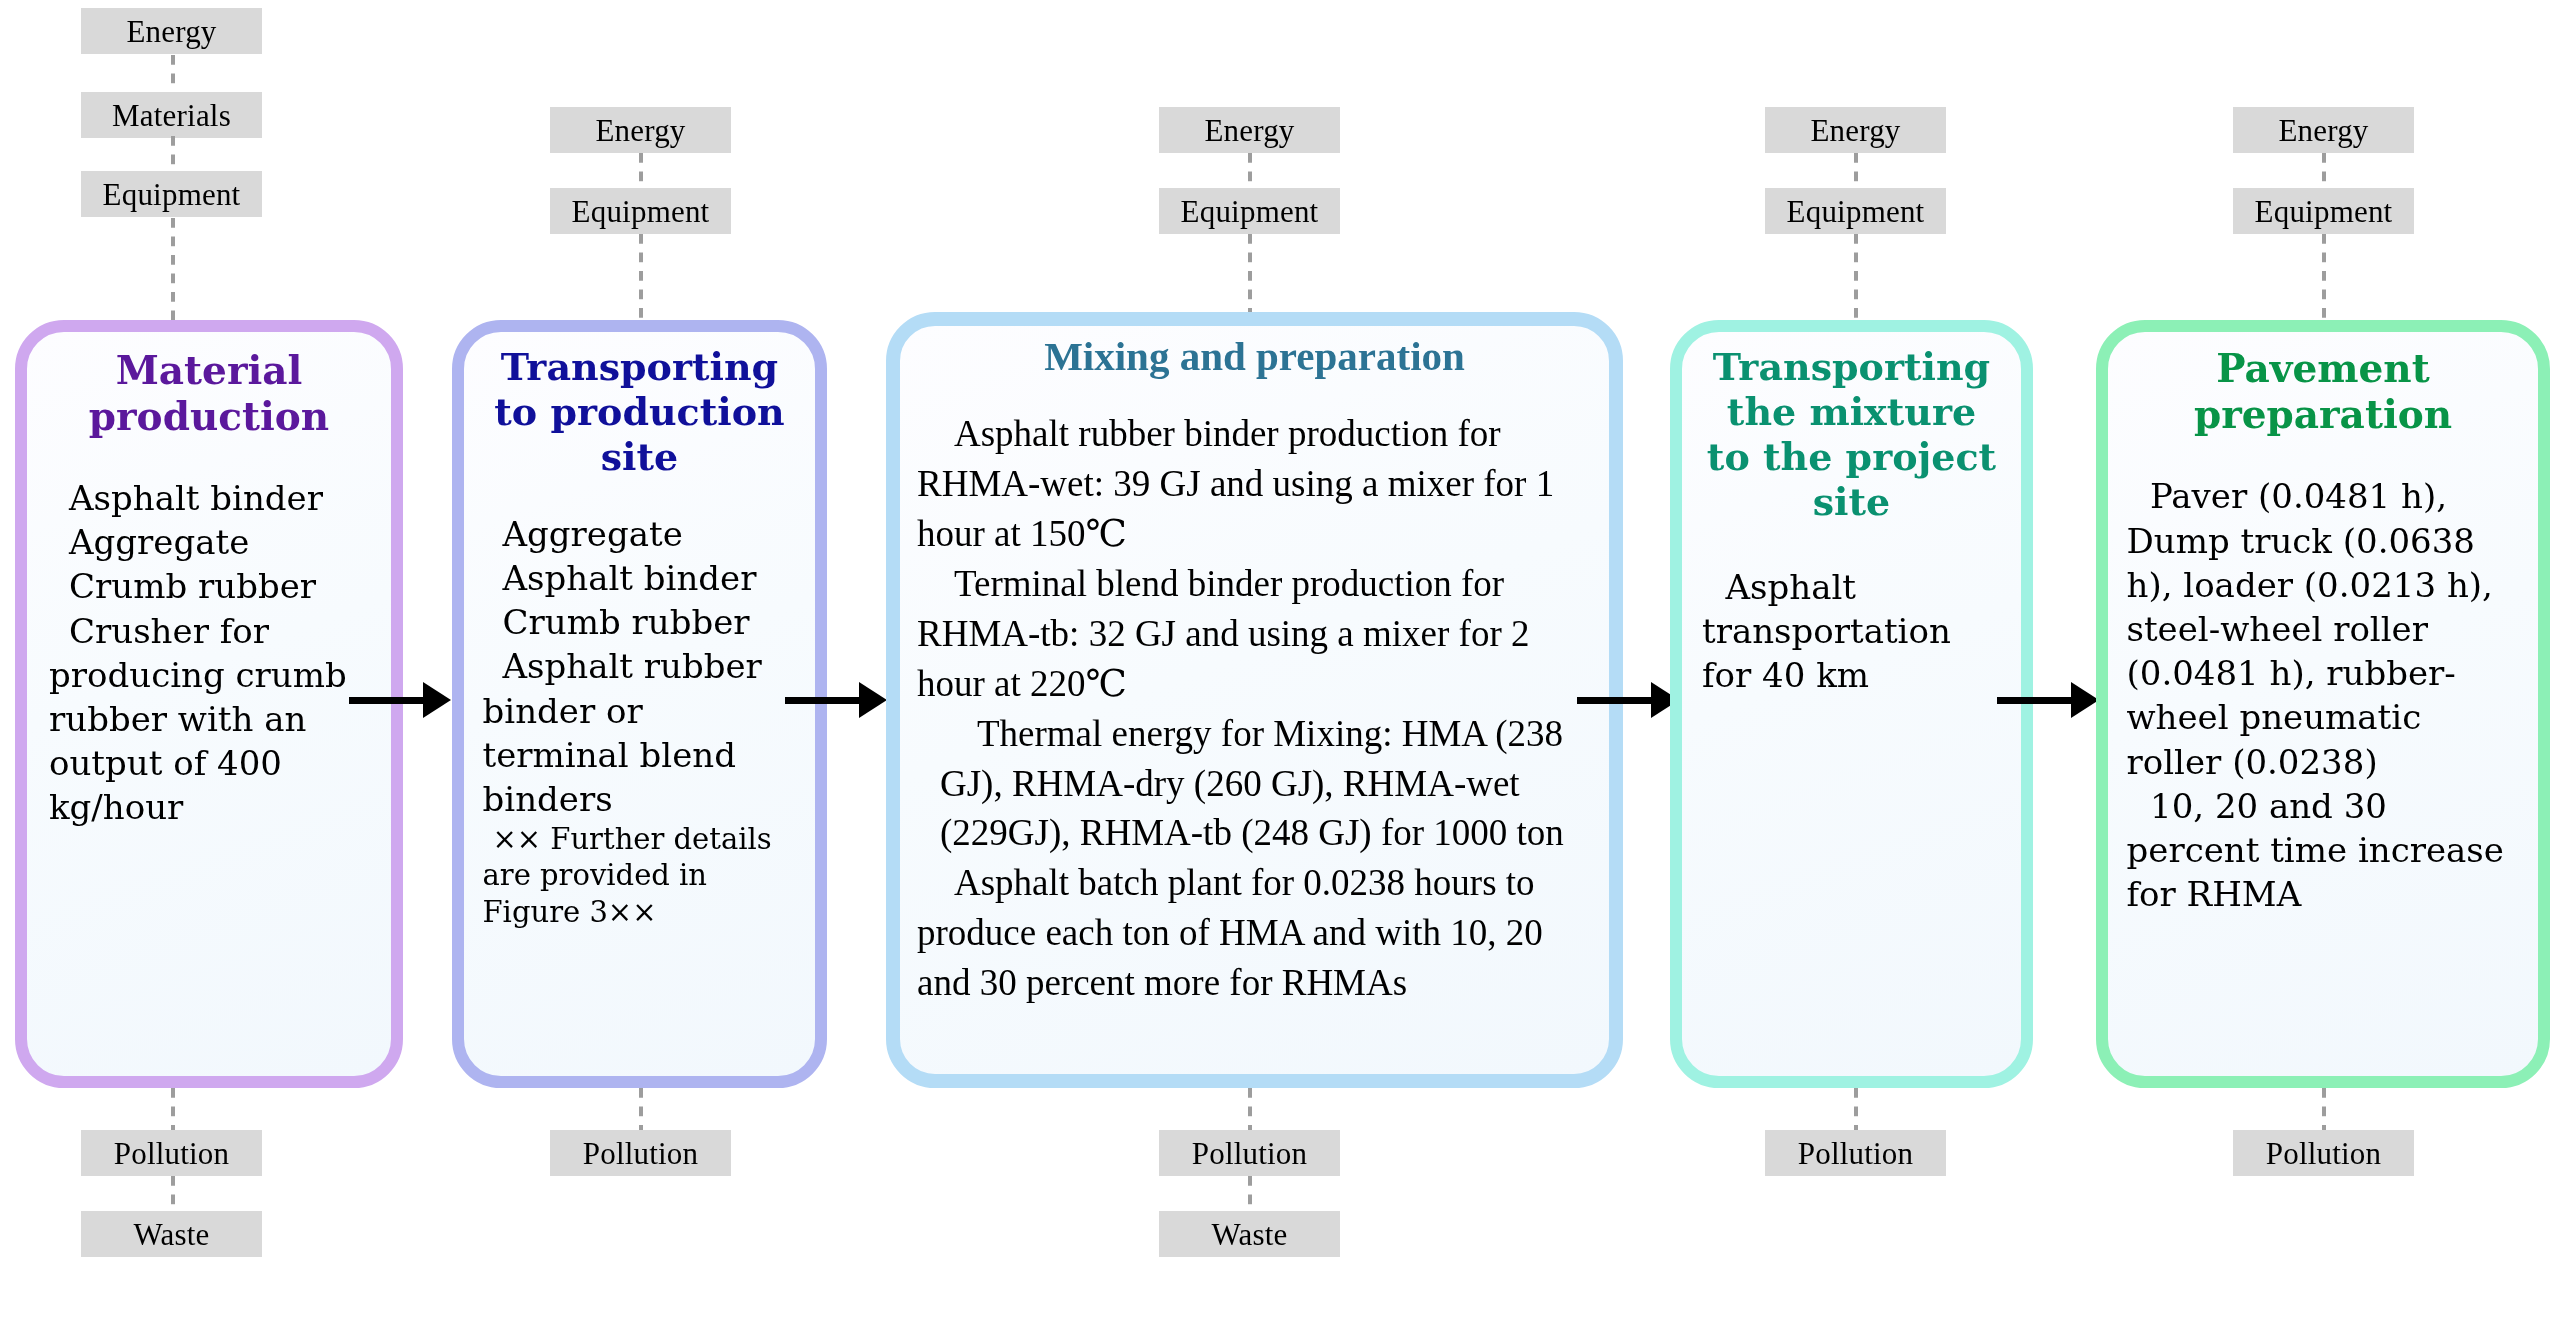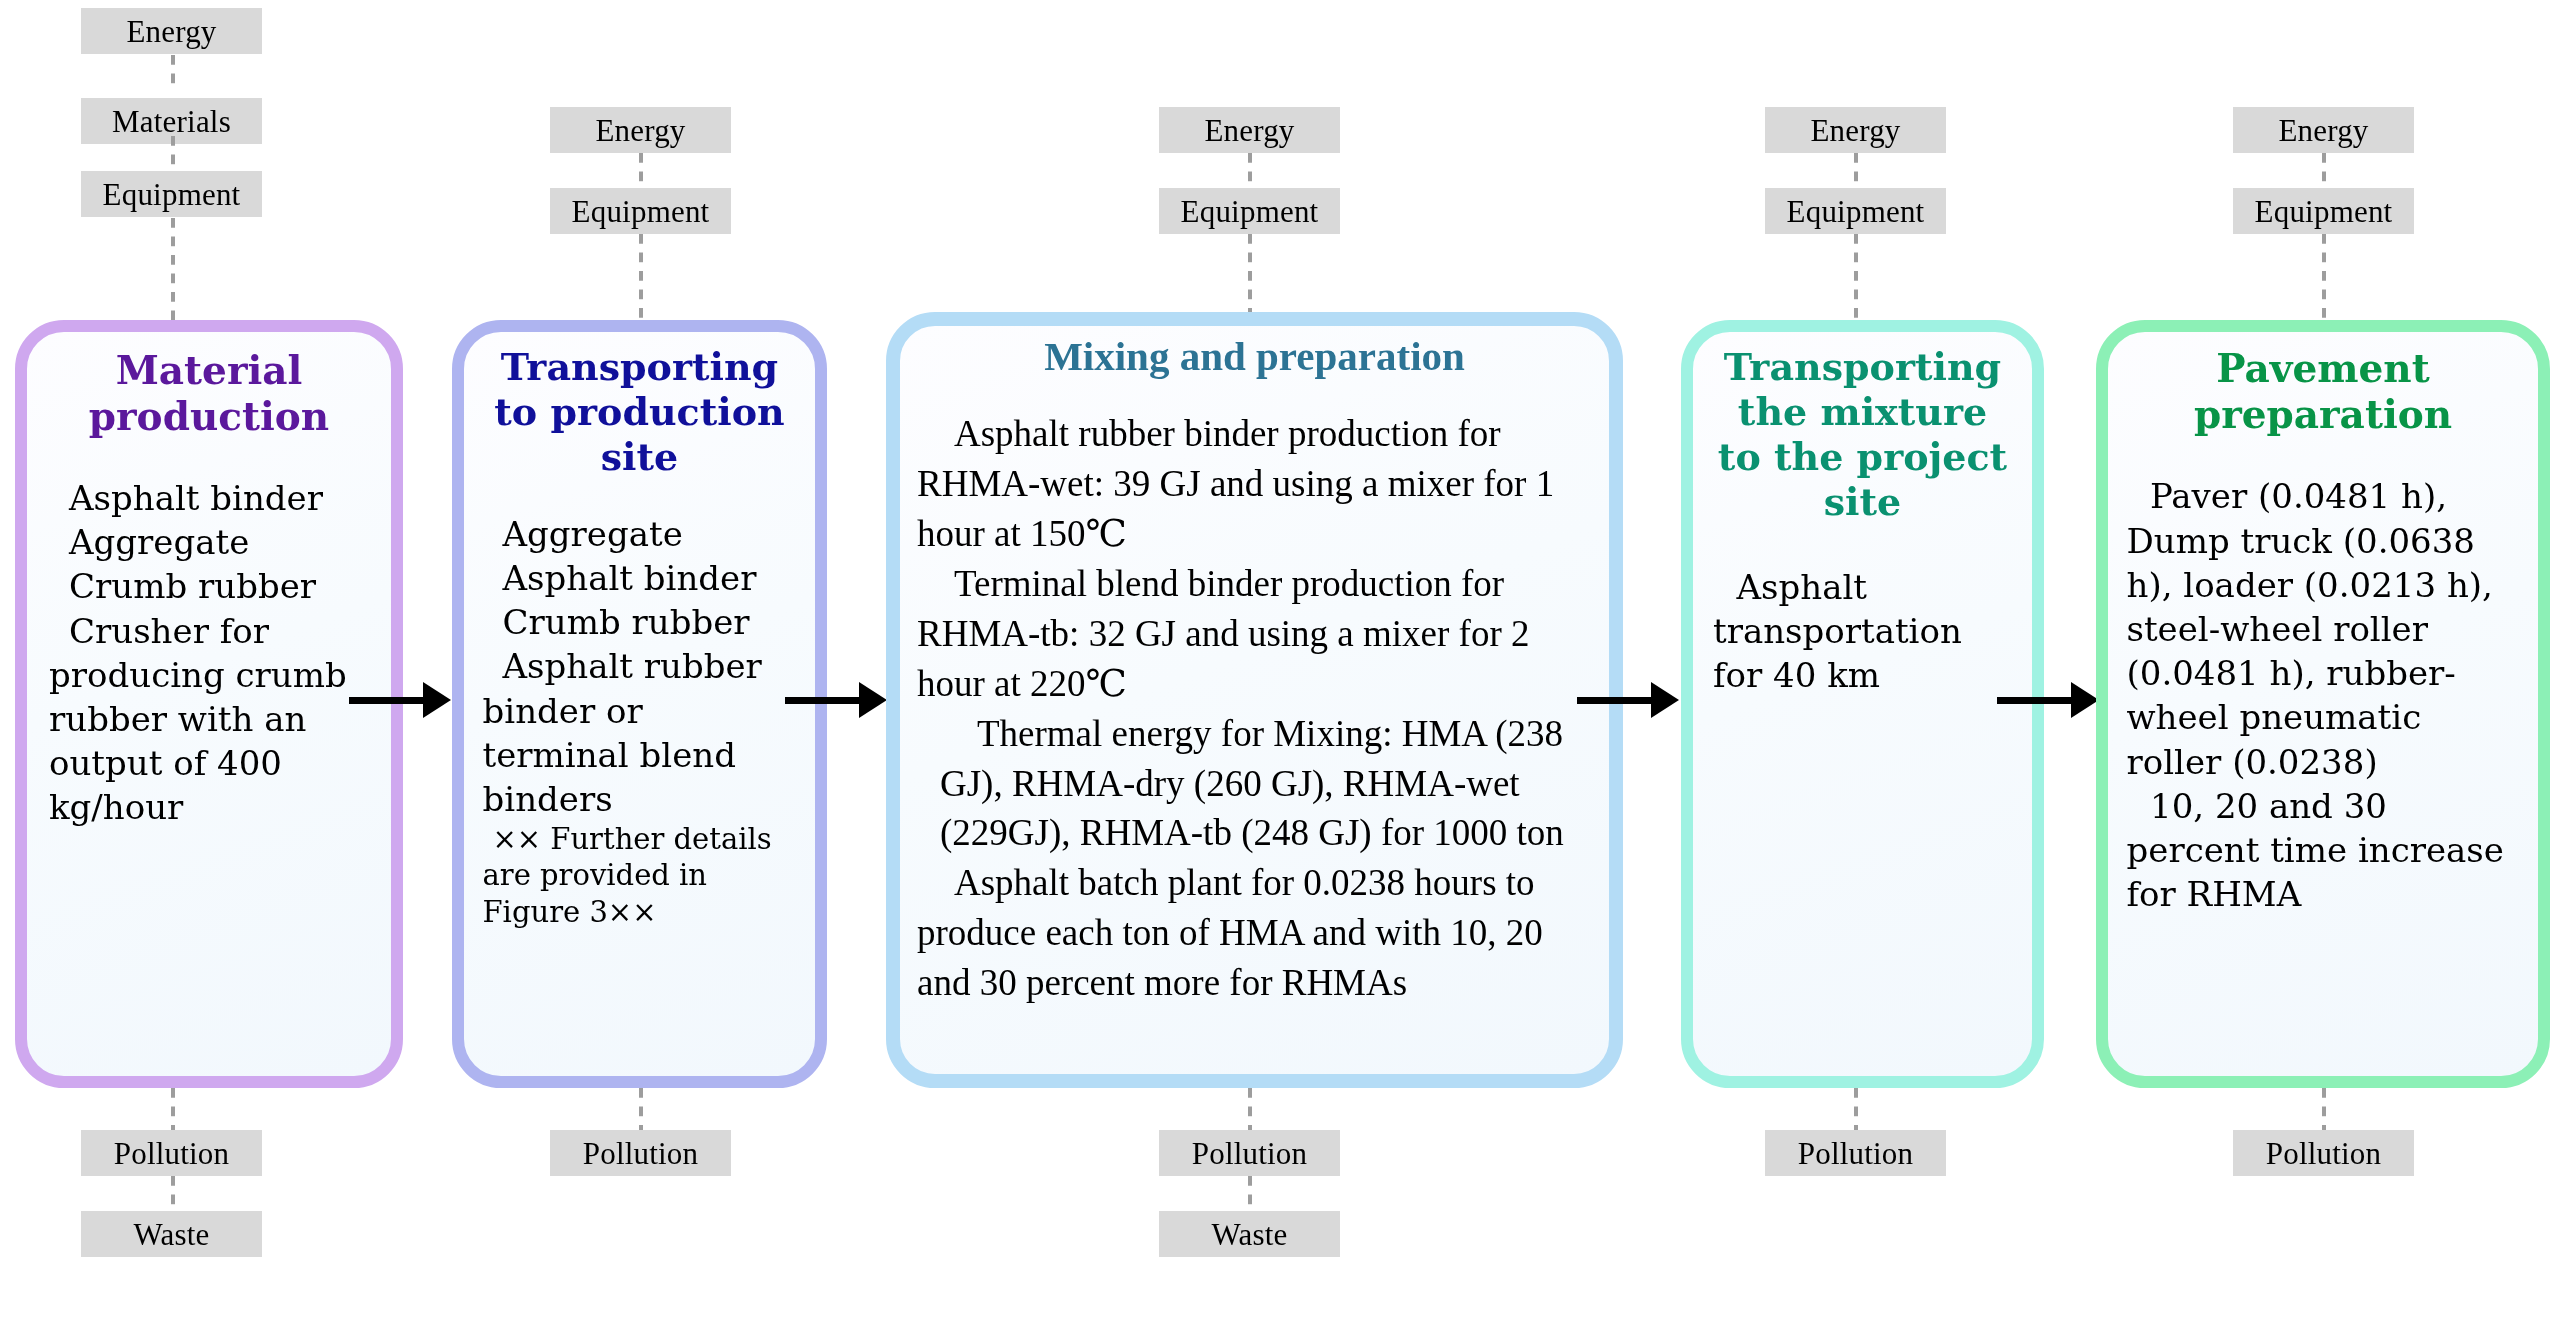--- a/index.html
+++ b/index.html
@@ -38,21 +38,21 @@
                border-left:28.6px solid #000;margin-top:-18.5px;}
 </style>
 </head>
 <body>
 
 <div class="stage-col" style="left:0;width:420px;">
 
   <div class="chip" style="left:81px;top:8.4px;width:181px;height:46px;">Energy</div>
   <div class="connector" style="left:171px;top:55px;height:35px;"></div>
 
-  <div class="chip" style="left:81px;top:98px;width:181px;height:46px;">Materials</div>
+  <div class="chip" style="left:81px;top:92px;width:181px;height:46px;">Materials</div>
   <div class="connector" style="left:171px;top:136px;height:35px;"></div>
 
   <div class="chip" style="left:81px;top:171px;width:181px;height:46px;">Equipment</div>
   <div class="connector" style="left:171px;top:218px;height:102px;"></div>
 
   <div class="stage serif-wide" style="left:15px;top:320px;width:388px;height:768px;border-width:12.6px;border-color:#cfa8ef;">
     <div class="stage-title" style="color:#5b189c;font-size:39px;line-height:1.18;padding:15px 28.6px 0 28.6px;">Material production</div>
     <div class="stage-body" style="font-size:34px;line-height:1.30;padding:37px 22px 0 22px;">
       <p style="text-indent:20px;">Asphalt binder</p>
       <p style="text-indent:20px;">Aggregate</p>
@@ -127,21 +127,21 @@
   <div class="head" style="left:74px;"></div>
 </div>
 
 <div class="stage-col" style="left:1642px;width:454px;">
 
   <div class="chip" style="left:123px;top:107px;width:181px;height:46px;">Energy</div>
   <div class="connector" style="left:212px;top:153px;height:35px;"></div>
   <div class="chip" style="left:123px;top:188px;width:181px;height:46px;">Equipment</div>
   <div class="connector" style="left:212px;top:234px;height:86px;"></div>
 
-  <div class="stage serif-wide" style="left:39px;top:320px;width:363px;height:768px;border-width:12.6px;border-color:#9ff2e2;">
+  <div class="stage serif-wide" style="left:28px;top:320px;width:363px;height:768px;border-width:12.6px;border-color:#9ff2e2;">
     <div class="stage-title" style="color:#0a9170;font-size:38px;line-height:1.18;padding:13.4px 18.5px 0 18.5px;">Transporting the mixture to the project site</div>
     <div class="stage-body" style="font-size:34px;line-height:1.30;padding:40px 20px 0 20px;">
       <p style="text-indent:23.5px;">Asphalt transportation for 40 km</p>
     </div>
   </div>
 
   <div class="connector" style="left:212px;top:1088px;height:42px;"></div>
   <div class="chip" style="left:123px;top:1130px;width:181px;height:46px;">Pollution</div>
 </div>
 

